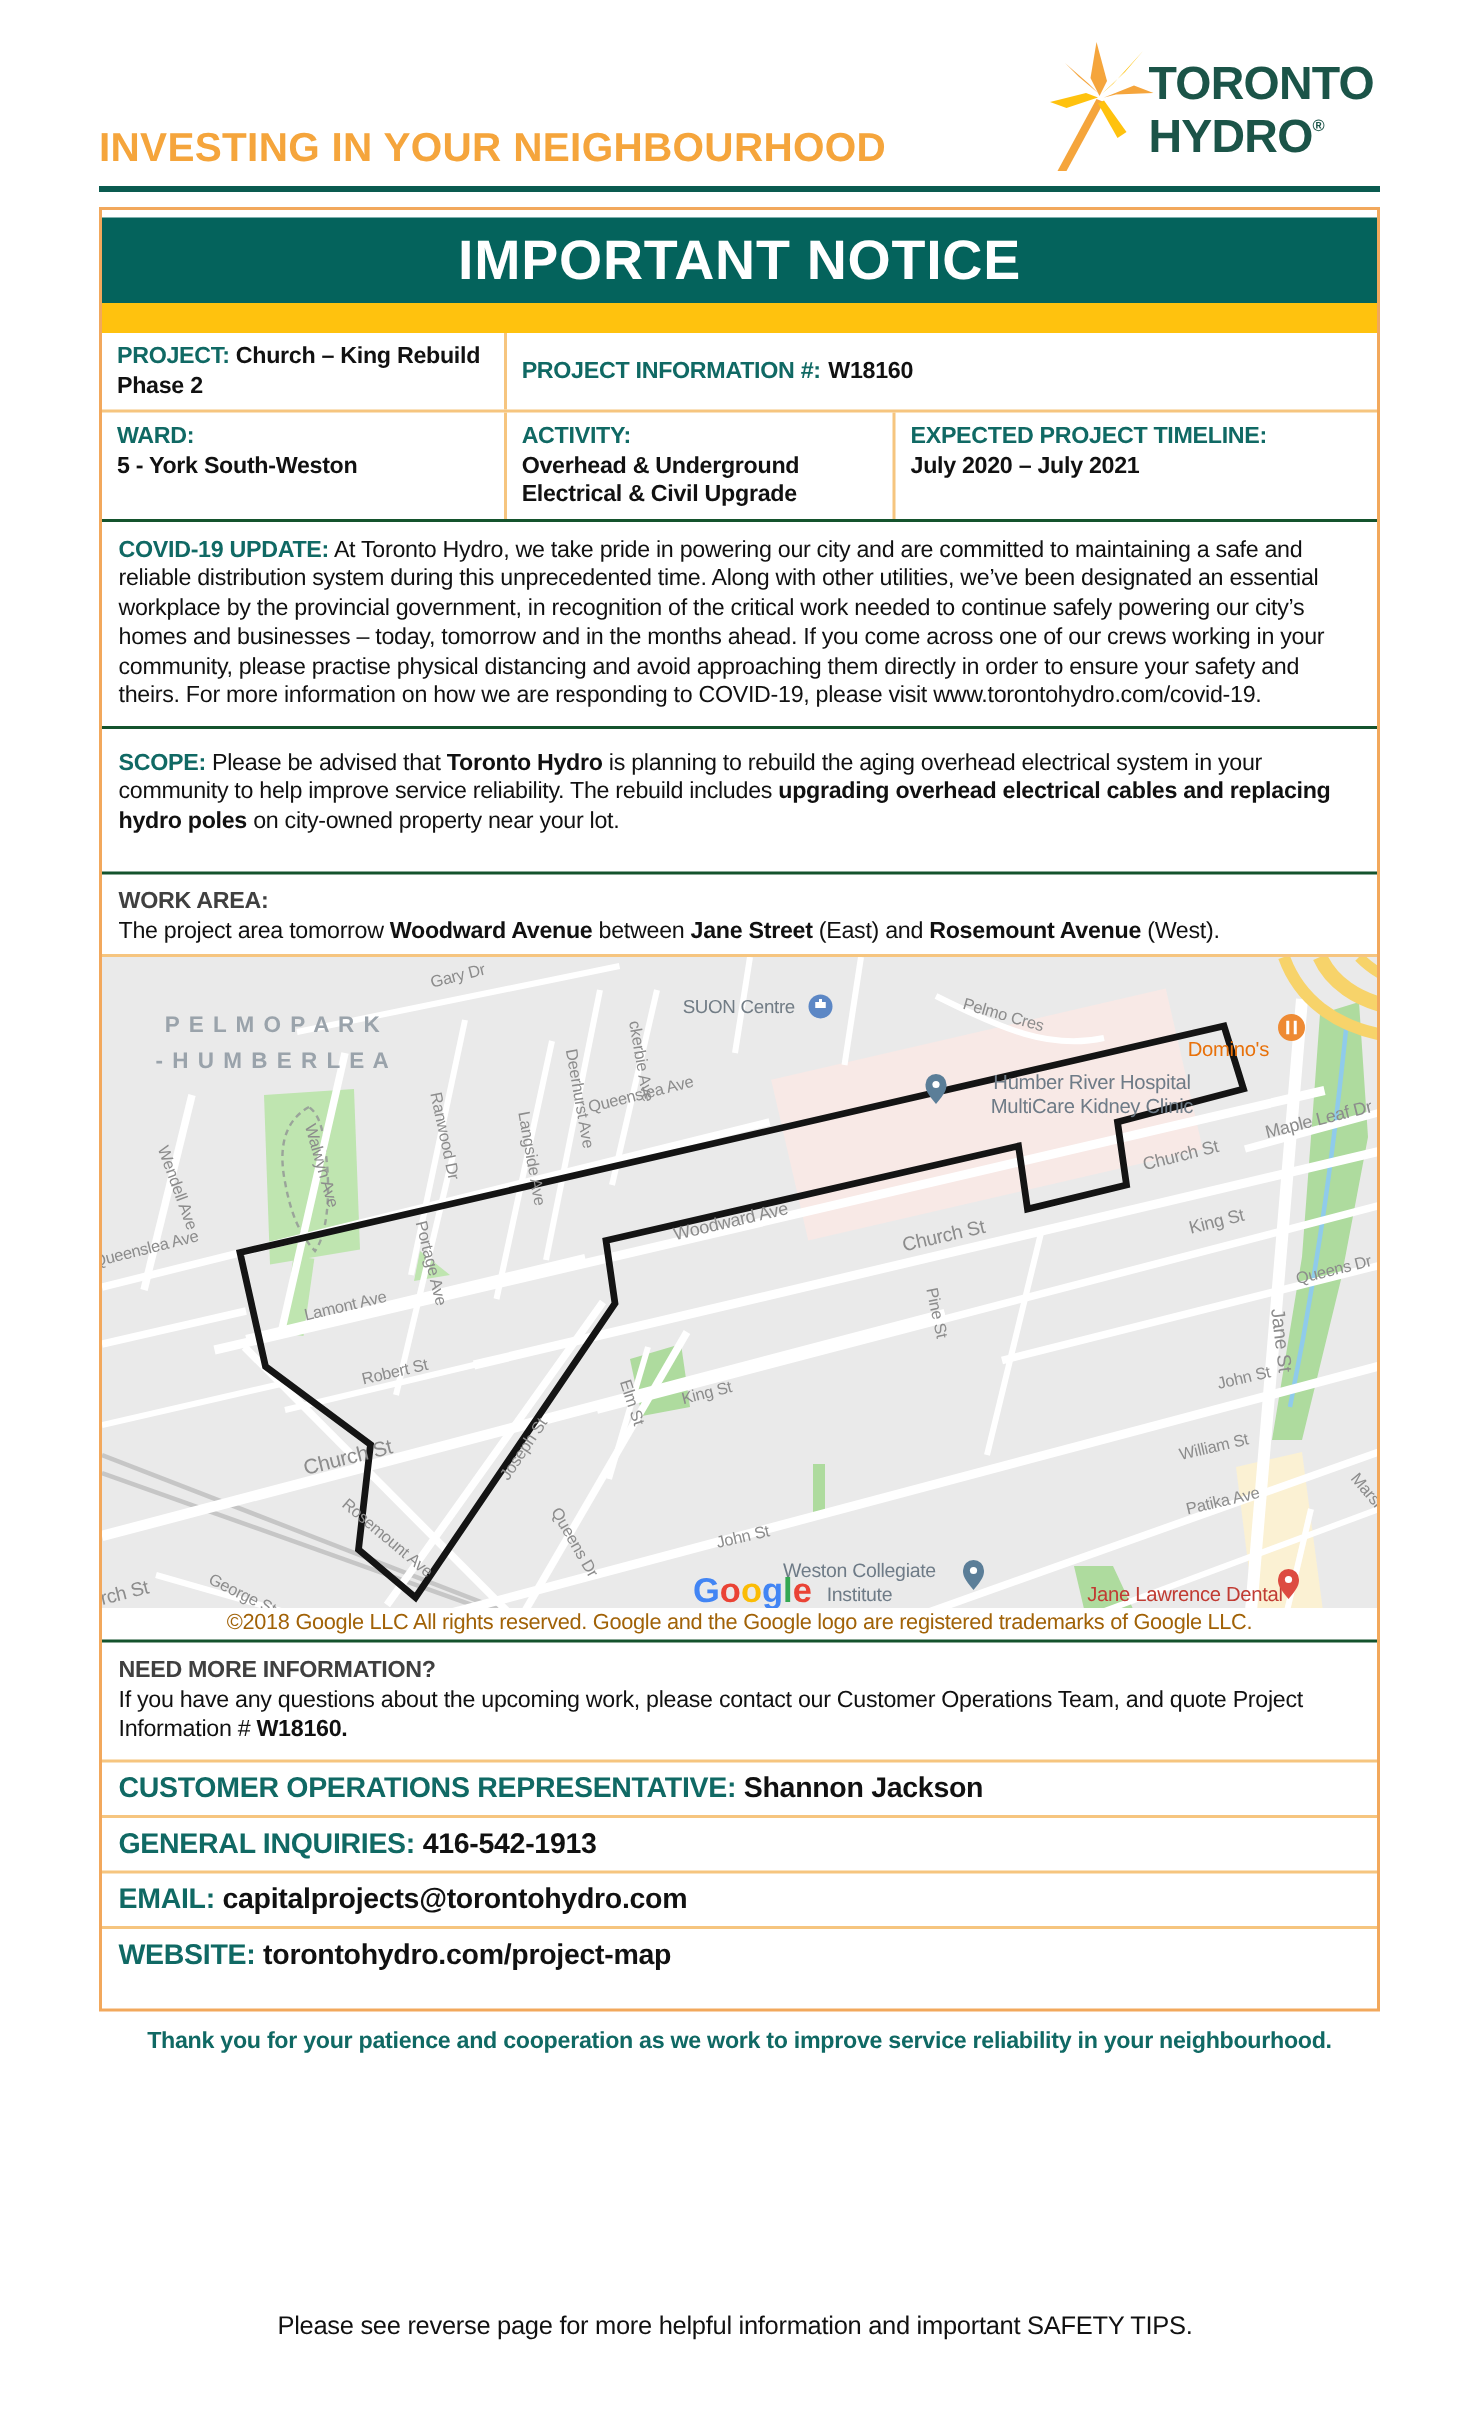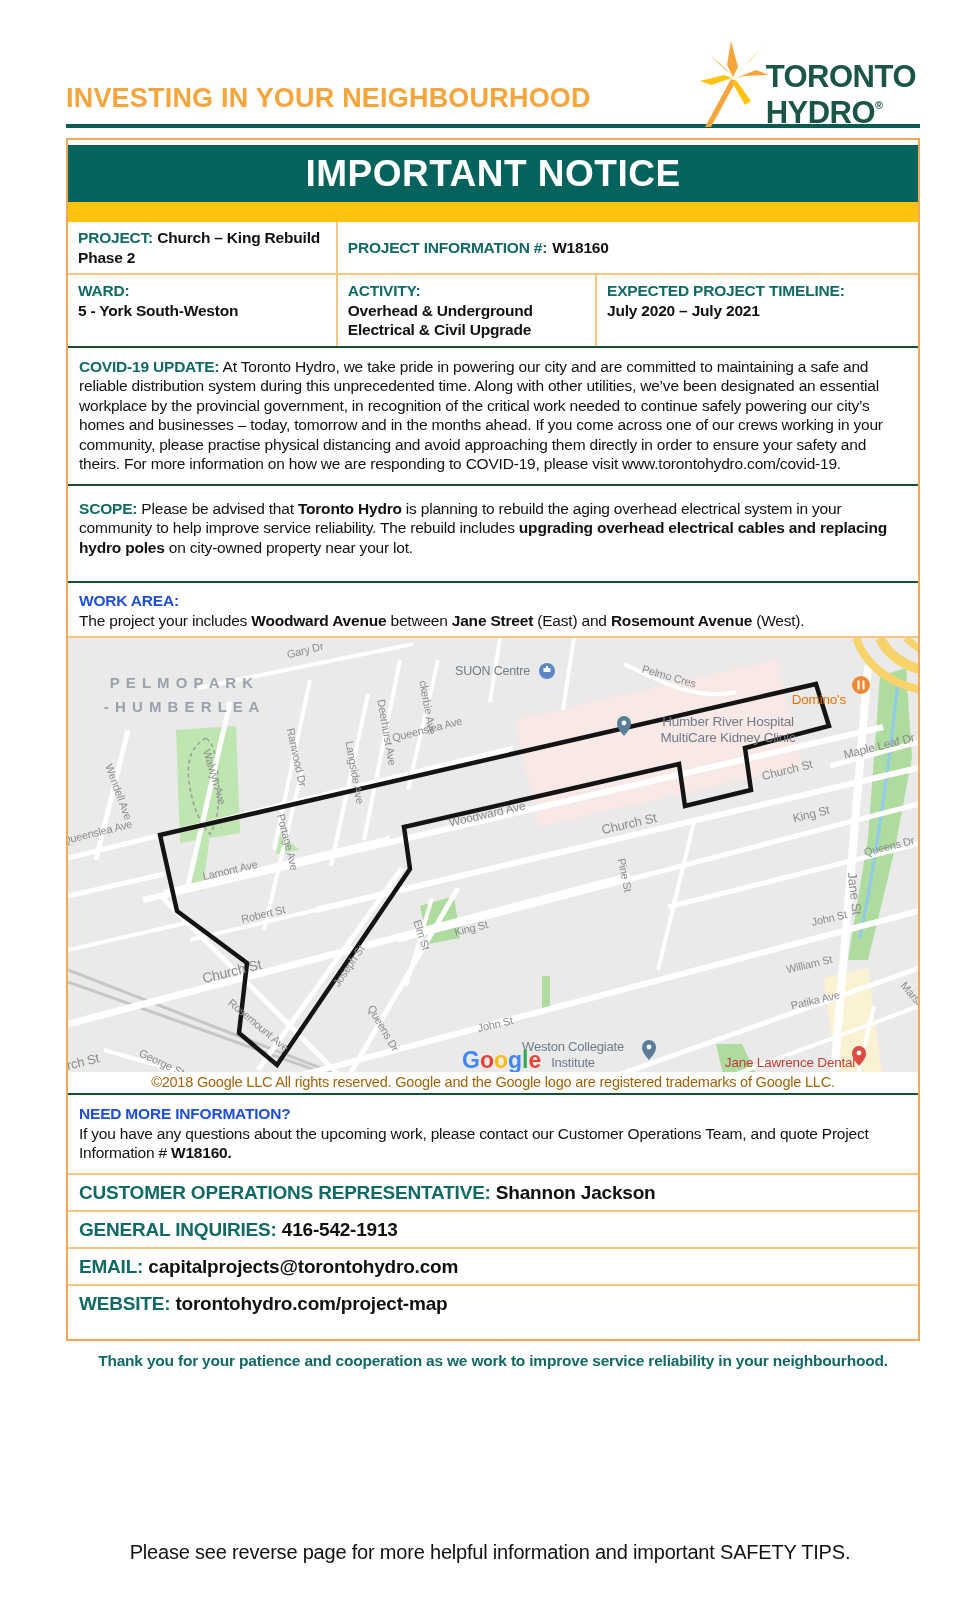--- a/index.html
+++ b/index.html
@@ -7,21 +7,21 @@
   body {
     width: 980px; height: 1614px; position: relative;
     font-family: "Liberation Sans", sans-serif; color:#111;
     letter-spacing: -0.2px;
   }
   
   .header { position:absolute; left:66px; top:22px; width:854px; height:106px;
             border-bottom:4px solid #0A5B50; }
   .tagline { position:absolute; left:0; bottom:10px; font-size:27px; font-weight:bold;
              color:#F5A53C; letter-spacing:0.2px; }
-  .logo { position:absolute; right:4px; top:17px; display:flex; align-items:flex-end; }
+  .logo { position:absolute; right:4px; top:4px; display:flex; align-items:flex-start; }
   .logo-star { width:72px; height:88px; }
   .logo-text { margin-top:16px; margin-left:-4px; font-weight:bold; font-size:31px;
                line-height:28px; color:#1B5448; letter-spacing:-0.5px; }
   .logo-text sup { font-size:11px; vertical-align: 14px; }
   
   .notice { position:absolute; left:66px; top:138px; width:854px; border:2px solid #F2A85C; background:#fff; }
   .banner { height:57px; background:#04635C; display:flex; align-items:center; justify-content:center;
             margin:5px 0 0 0; }
   .banner span { color:#fff; font-size:37px; font-weight:bold; letter-spacing:0.5px; }
   .goldbar { height:20px; background:#FFC20E; }
@@ -29,33 +29,33 @@
   .tcell { padding:6px 10px; font-size:15.5px; font-weight:bold; line-height:19.5px; }
   .tcell + .tcell { border-left:2px solid #F6C57F; }
   .c1 { width:31.5%; flex:none; }
   .c2 { width:30.5%; flex:none; }
   .cfill { flex:1; }
   .lab { color:#106964; }
   .val { color:#111; }
   .section { border-top:2px solid #14532d; padding:9px 11px 10px; font-size:15.5px; line-height:19.5px; }
   .section .b, .contact-row .b { font-weight:bold; }
   .section .teal { color:#106964; font-weight:bold; }
-  .headline { color:#1d4ed8; font-weight:bold; }
+  .headline { color:#404040; font-weight:bold; }
   
   .mapwrap { border-top:2px solid #F6C57F; height:436px; position:relative; overflow:hidden; }
   .mapwrap svg { position:absolute; inset:0; display:block; }
   .copyright { text-align:center; font-size:14.5px; padding:2px 0 3px; color:#a16207; }
   
   .contact-row { border-top:2px solid #F6C57F; padding:8px 11px; font-size:19px; font-weight:bold; line-height:19px; }
   .contact-row.last { padding-bottom:9px; }
   .pad-bottom { height:17px; }
   
   .thanks { position:absolute; left:66px; top:1352px; width:854px; text-align:center;
             color:#106964; font-weight:bold; font-size:15.5px; }
-  .footer { position:absolute; left:0; top:1541px; width:100%; text-align:center; font-size:20px; }
+  .footer { position:absolute; left:0; top:1541px; width:100%; text-align:center; font-size:17px; }
 </style>
 </head>
 <body>
 
 <div class="page">
 
   <div class="header">
     <div class="tagline">INVESTING IN YOUR NEIGHBOURHOOD</div>
     <div class="logo">
       <svg class="logo-star" viewBox="0 0 72 88">
@@ -105,21 +105,21 @@
         <div class="val">July 2020 – July 2021</div>
       </div>
     </div>
 
     <div class="section"><span class="teal">COVID-19 UPDATE:</span><span> At Toronto Hydro, we take pride in powering our city and are committed to maintaining a safe and reliable distribution system during this unprecedented time.  Along with other utilities, we’ve been designated an essential workplace by the provincial government, in recognition of the critical work needed to continue safely powering our city’s homes and businesses – today, tomorrow and in the months ahead. If you come across one of our crews working in your community, please practise physical distancing and avoid approaching them directly in order to ensure your safety and theirs. For more information on how we are responding to COVID-19, please visit www.torontohydro.com/covid-19.</span></div>
 
     <div class="section" style="padding-top:13px;padding-bottom:24px;"><span class="teal">SCOPE:</span><span> Please be advised that </span><span class="b">Toronto Hydro</span><span> is planning to rebuild the aging overhead electrical system in your community to help improve service reliability. The rebuild includes </span><span class="b">upgrading overhead electrical cables and replacing hydro poles</span><span> on city-owned property near your lot.</span></div>
 
     <div class="section" style="padding-top:8px;padding-bottom:6px;">
       <div class="headline">WORK AREA:</div>
-      <div><span>The project your includes </span><span class="b">Woodward Avenue</span><span> between </span><span class="b">Jane Street</span><span> (East) and </span><span class="b">Rosemount Avenue</span><span> (West).</span></div>
+      <div><span>The project area tomorrow </span><span class="b">Woodward Avenue</span><span> between </span><span class="b">Jane Street</span><span> (East) and </span><span class="b">Rosemount Avenue</span><span> (West).</span></div>
     </div>
 
     <div class="mapwrap">
       <svg viewBox="0 0 854 436" width="854" height="436">
         <rect x="0" y="0" width="854" height="436" fill="#EAEAEA"></rect>
 
         <g transform="rotate(-13 590 105)">
             <rect x="455" y="50" width="270" height="110" fill="#F8E9E6"></rect>
           </g>
         <polygon points="108,92 168,88 172,195 112,205" fill="#BFE5B0"></polygon>

